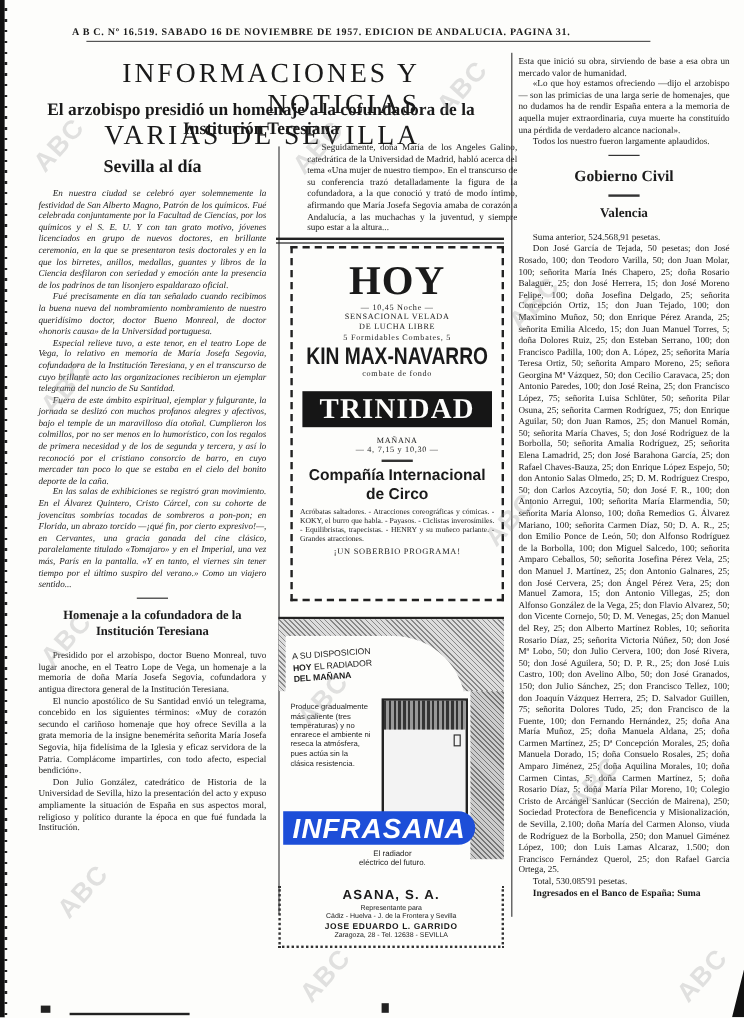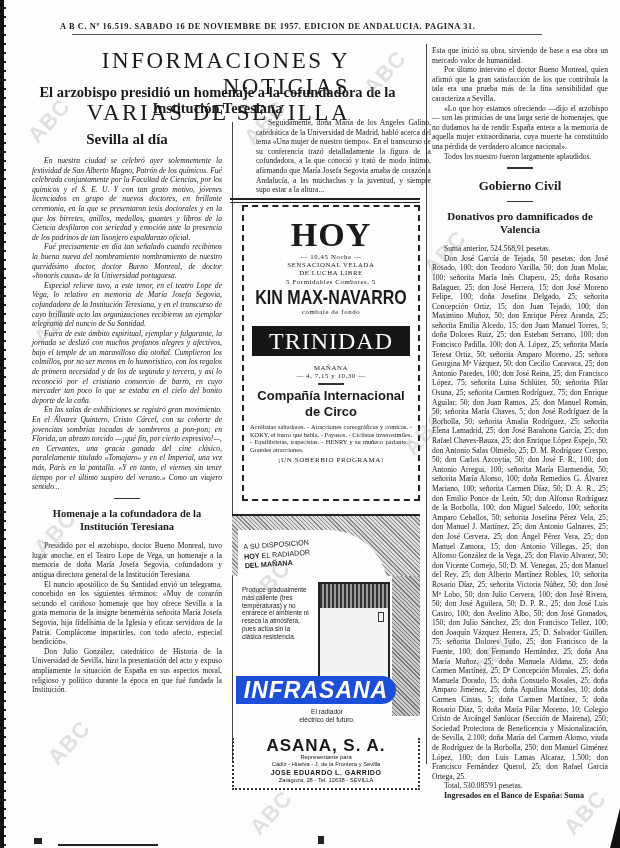--- a/index.html
+++ b/index.html
@@ -34,21 +34,21 @@
   .vdiv { position: absolute; width: 1px; background: #444; }
 
   
   .ad-hoy { position: absolute; left: 242px; top: 205px; width: 178px; height: 296px;
     border: 2px dashed #222; padding: 4px 6px; text-align: center; font-family: "Liberation Serif", serif; }
   .ad-rules { position: absolute; left: 230px; top: 198px; width: 190px; height: 5px;
     border-top: 2px solid #222; border-bottom: 1.5px solid #222; }
   .hoy { font-size: 34px; font-weight: bold; letter-spacing: 1px; line-height: 36px; margin-top: 6px; }
   .ad-line { font-size: 6.8px; line-height: 8.2px; letter-spacing: 0.6px; }
   .kin { font-family: "Liberation Sans", sans-serif; font-size: 16px; font-weight: bold; line-height: 20px; margin-top: 2px; transform: scaleY(1.25); }
-  .trinidad { background: #161616; color: #fdfdfb; font-size: 24px; font-weight: normal; letter-spacing: 1px; line-height: 30px; margin: 10px 2px 8px; }
+  .trinidad { background: #161616; color: #fdfdfb; font-size: 24px; font-weight: bold; letter-spacing: 1px; line-height: 30px; margin: 10px 2px 8px; }
   .compania { font-family: "Liberation Sans", sans-serif; font-weight: bold; font-size: 13px; line-height: 16px; }
   .acts { font-size: 6.4px; line-height: 7.6px; text-align: justify; margin-top: 3px; }
   .programa { font-size: 7px; letter-spacing: 0.6px; margin-top: 3px; }
 
   
   .ad-rad { position: absolute; left: 232px; top: 514px; width: 188px; height: 240px; overflow: hidden;
     border-top: 2px solid #222; font-family: "Liberation Sans", sans-serif; }
   .rad-bg { position: absolute; left: 0; top: 0; width: 188px; height: 60px;
     background: repeating-linear-gradient(45deg, #888 0 1px, #ddd 1px 3px); }
   .rad-blob { position: absolute; left: 6px; top: 14px; width: 150px; height: 160px; background: #fdfdfb; border-radius: 0 60px 0 0; }
@@ -60,21 +60,21 @@
     background: repeating-linear-gradient(90deg, #333 0 2px, #999 2px 4px); }
   .heater-knob { position: absolute; right: 4px; top: 28px; width: 6px; height: 10px; border: 1px solid #333; }
   .heater-feet { position: absolute; left: 4px; bottom: -8px; width: 62px; height: 6px; border-bottom: 4px solid #222; }
   .rad-shade { position: absolute; right: 0; top: 60px; width: 28px; height: 140px; background: repeating-linear-gradient(45deg, #777 0 1px, #ccc 1px 3px); }
   .infrasana { position: absolute; left: 4px; top: 160px; width: 160px; height: 28px; background: #1d4ed8; color: #fff;
     font-size: 23px; font-style: italic; font-weight: bold; text-align: center; line-height: 28px; letter-spacing: 1px; border-radius: 0 14px 14px 0; }
   .rad-tag { position: absolute; left: 40px; top: 192px; width: 110px; text-align: center; font-size: 6.6px; line-height: 8px; }
 
   .ad-asana { position: absolute; left: 232px; top: 738px; width: 188px; height: 52px; text-align: center; font-family: "Liberation Sans", sans-serif;
     border-left: 2px dotted #333; border-right: 2px dotted #333; border-bottom: 2px dotted #333; }
-  .asana { font-size: 17px; font-weight: bold; letter-spacing: 1px; line-height: 16px; }
+  .asana { font-size: 11px; font-weight: bold; letter-spacing: 1px; line-height: 16px; }
   .asana-small { font-size: 5.8px; line-height: 7px; }
   .asana-name { font-size: 7px; font-weight: bold; line-height: 9px; letter-spacing: 0.5px; }
 
   .watermark { position: absolute; font-family: "Liberation Sans", sans-serif; font-size: 22px; color: rgba(150,150,150,0.28); transform: rotate(-48deg); pointer-events: none; font-weight: bold; letter-spacing: 1px; }
 
   .right-edge { position: absolute; right: 0; top: 808px; width: 10px; height: 40px; background: #111; clip-path: polygon(100% 0, 100% 100%, 0 100%); }
   .speck { position: absolute; background: #222; }
 </style>
 </head>
 <body>
@@ -165,28 +165,26 @@
 <div class="ad-asana">
   <div class="asana">ASANA, S. A.</div>
   <div class="asana-small">Representante para</div>
   <div class="asana-small">Cádiz - Huelva - J. de la Frontera y Sevilla</div>
   <div class="asana-name">JOSE EDUARDO L. GARRIDO</div>
   <div class="asana-small">Zaragoza, 28 - Tel. 12638 - SEVILLA</div>
 </div>
 
 <div class="col col-right">
   <p style="text-indent:0">Esta que inició su obra, sirviendo de base a esa obra un mercado valor de humanidad.</p>
-  <p>Por último intervino el doctor Bueno Monreal, quien afirmó que la gran satisfacción de los que contribuía la tala era una prueba más de la fina sensibilidad que caracteriza a Sevilla.</p>
   <p>«Lo que hoy estamos ofreciendo —dijo el arzobispo— son las primicias de una larga serie de homenajes, que no dudamos ha de rendir España entera a la memoria de aquella mujer extraordinaria, cuya muerte ha constituído una pérdida de verdadero alcance nacional».</p>
   <p>Todos los nuestro fueron largamente aplaudidos.</p>
   <div class="short-rule"></div>
   <div class="section-head" style="font-size:13px;margin-bottom:4px">Gobierno Civil</div>
   <div class="short-rule"></div>
   <div class="section-head-sm" style="font-size:11px;margin-top:2px">
-    <div>Donativos pro damnificados de</div>
     <div>Valencia</div>
   </div>
   <p>Suma anterior, 524.568,91 pesetas.</p>
   <p>Don José García de Tejada, 50 pesetas; don José Rosado, 100; don Teodoro Varilla, 50; don Juan Molar, 100; señorita María Inés Chapero, 25; doña Rosario Balaguer, 25; don José Herrera, 15; don José Moreno Felipe, 100; doña Josefina Delgado, 25; señorita Concepción Ortiz, 15; don Juan Tejado, 100; don Maximino Muñoz, 50; don Enrique Pérez Aranda, 25; señorita Emilia Alcedo, 15; don Juan Manuel Torres, 5; doña Dolores Ruiz, 25; don Esteban Serrano, 100; don Francisco Padilla, 100; don A. López, 25; señorita María Teresa Ortiz, 50; señorita Amparo Moreno, 25; señora Georgina Mª Vázquez, 50; don Cecilio Caravaca, 25; don Antonio Paredes, 100; don José Reina, 25; don Francisco López, 75; señorita Luisa Schlüter, 50; señorita Pilar Osuna, 25; señorita Carmen Rodríguez, 75; don Enrique Aguilar, 50; don Juan Ramos, 25; don Manuel Román, 50; señorita María Chaves, 5; don José Rodríguez de la Borbolla, 50; señorita Amalia Rodríguez, 25; señorita Elena Lamadrid, 25; don José Barahona García, 25; don Rafael Chaves-Bauza, 25; don Enrique López Espejo, 50; don Antonio Salas Olmedo, 25; D. M. Rodríguez Crespo, 50; don Carlos Azcoytia, 50; don José F. R., 100; don Antonio Arregui, 100; señorita María Elarmendia, 50; señorita María Alonso, 100; doña Remedios G. Álvarez Mariano, 100; señorita Carmen Díaz, 50; D. A. R., 25; don Emilio Ponce de León, 50; don Alfonso Rodríguez de la Borbolla, 100; don Miguel Salcedo, 100; señorita Amparo Ceballos, 50; señorita Josefina Pérez Vela, 25; don Manuel J. Martínez, 25; don Antonio Galnares, 25; don José Cervera, 25; don Ángel Pérez Vera, 25; don Manuel Zamora, 15; don Antonio Villegas, 25; don Alfonso González de la Vega, 25; don Flavio Alvarez, 50; don Vicente Cornejo, 50; D. M. Venegas, 25; don Manuel del Rey, 25; don Alberto Martínez Robles, 10; señorita Rosario Díaz, 25; señorita Victoria Núñez, 50; don José Mª Lobo, 50; don Julio Cervera, 100; don José Rivera, 50; don José Aguilera, 50; D. P. R., 25; don José Luis Castro, 100; don Avelino Albo, 50; don José Granados, 150; don Julio Sánchez, 25; don Francisco Tellez, 100; don Joaquín Vázquez Herrera, 25; D. Salvador Guillen, 75; señorita Dolores Tudo, 25; don Francisco de la Fuente, 100; don Fernando Hernández, 25; doña Ana María Muñoz, 25; doña Manuela Aldana, 25; doña Carmen Martínez, 25; Dª Concepción Morales, 25; doña Manuela Dorado, 15; doña Consuelo Rosales, 25; doña Amparo Jiménez, 25; doña Aquilina Morales, 10; doña Carmen Cintas, 5; doña Carmen Martínez, 5; doña Rosario Díaz, 5; doña María Pilar Moreno, 10; Colegio Cristo de Arcángel Sanlúcar (Sección de Mairena), 250; Sociedad Protectora de Beneficencia y Misionalización, de Sevilla, 2.100; doña María del Carmen Alonso, viuda de Rodríguez de la Borbolla, 250; don Manuel Giménez López, 100; don Luis Lamas Alcaraz, 1.500; don Francisco Fernández Querol, 25; don Rafael Garcia Ortega, 25.</p>
   <p>Total, 530.085'91 pesetas.</p>
   <p style="font-weight:bold;font-size:8px">Ingresados en el Banco de España: Suma</p>
 </div>
 
 <div class="watermark" style="left:24px; top:108px;">ABC</div>
 <div class="watermark" style="left:240px; top:110px;">ABC</div>

